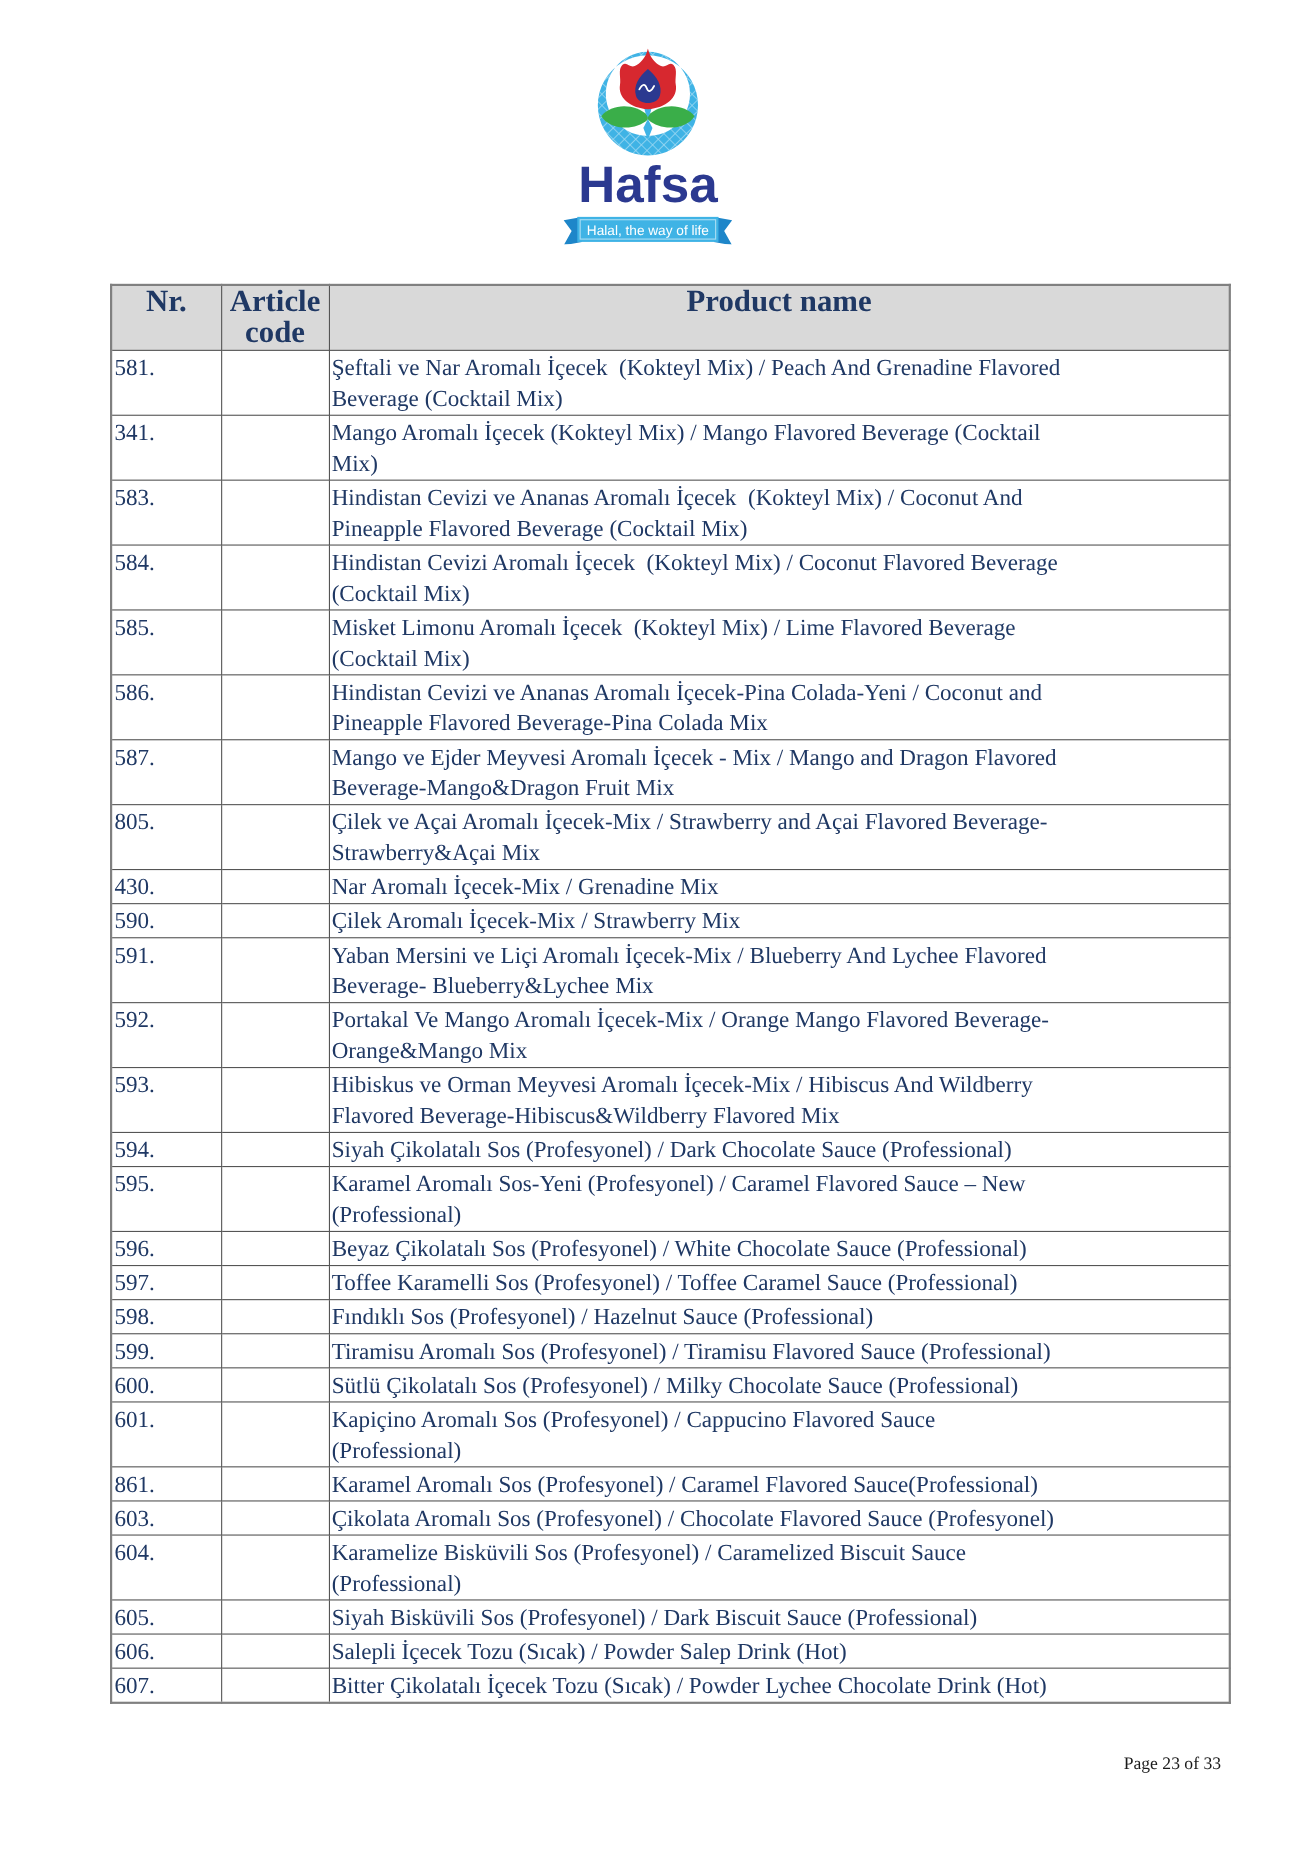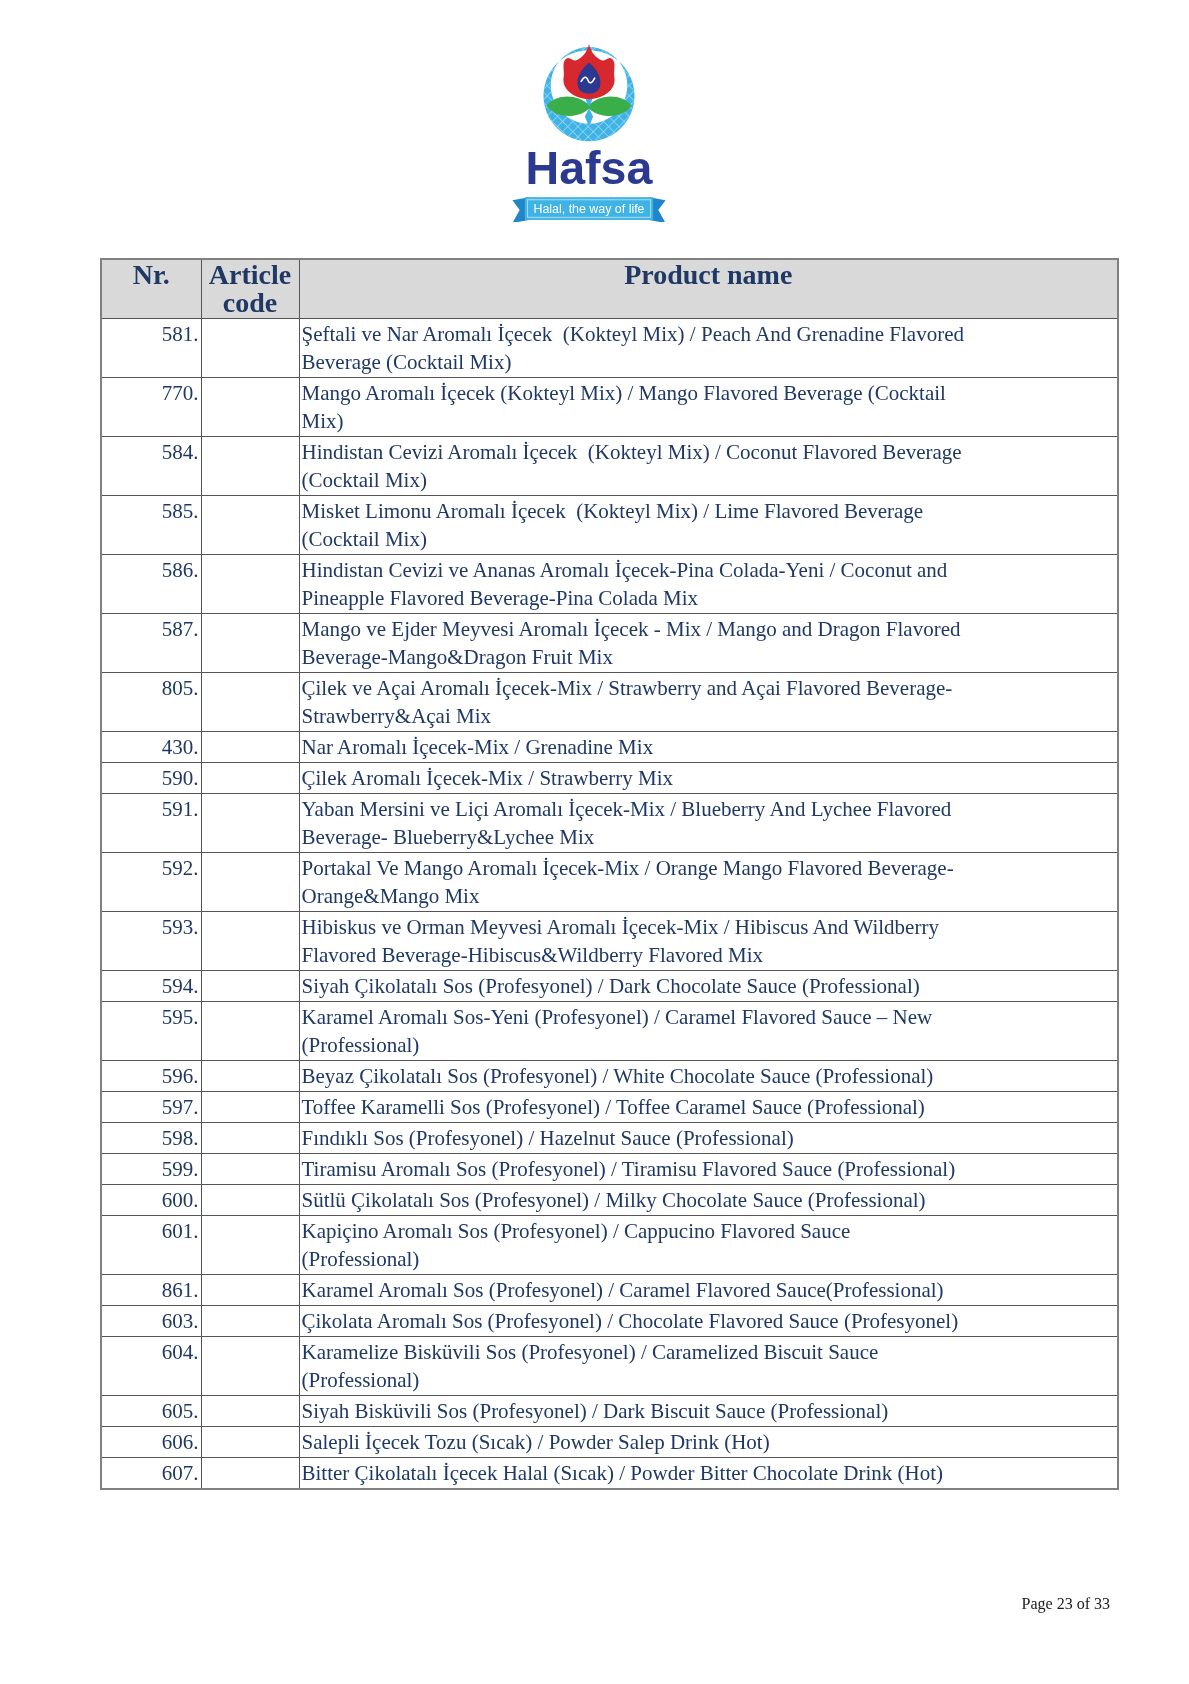--- a/index.html
+++ b/index.html
@@ -43,21 +43,21 @@
     text-align: center;
     vertical-align: top;
     padding: 1px 2px;
   }
   table.products td {
     font-size: 21px;
     line-height: 28px;
     vertical-align: top;
     padding: 1px 2px;
   }
-  td.col-nr { text-align: right; }
+  td.col-nr { text-align: left; }
   td.col-product {
     white-space: pre-wrap;
     padding-left: 10px;
     padding-right: 6px;
     margin-left: 31px;
   }
 
   
   .page-footer {
     position: absolute;
@@ -128,26 +128,32 @@
       </tr>
     </thead>
     <tbody>
         <tr>
           <td class="col-nr">581.</td>
           <td class="col-code"></td>
           <td class="col-product">Şeftali ve Nar Aromalı İçecek  (Kokteyl Mix) / Peach And Grenadine Flavored
 Beverage (Cocktail Mix)</td>
         </tr>
         <tr>
-          <td class="col-nr">770.</td>
+          <td class="col-nr">341.</td>
           <td class="col-code"></td>
           <td class="col-product">Mango Aromalı İçecek (Kokteyl Mix) / Mango Flavored Beverage (Cocktail
 Mix)</td>
         </tr>
         <tr>
+          <td class="col-nr">583.</td>
+          <td class="col-code"></td>
+          <td class="col-product">Hindistan Cevizi ve Ananas Aromalı İçecek  (Kokteyl Mix) / Coconut And
+Pineapple Flavored Beverage (Cocktail Mix)</td>
+        </tr>
+        <tr>
           <td class="col-nr">584.</td>
           <td class="col-code"></td>
           <td class="col-product">Hindistan Cevizi Aromalı İçecek  (Kokteyl Mix) / Coconut Flavored Beverage
 (Cocktail Mix)</td>
         </tr>
         <tr>
           <td class="col-nr">585.</td>
           <td class="col-code"></td>
           <td class="col-product">Misket Limonu Aromalı İçecek  (Kokteyl Mix) / Lime Flavored Beverage
 (Cocktail Mix)</td>
@@ -262,20 +268,20 @@
           <td class="col-product">Siyah Bisküvili Sos (Profesyonel) / Dark Biscuit Sauce (Professional)</td>
         </tr>
         <tr>
           <td class="col-nr">606.</td>
           <td class="col-code"></td>
           <td class="col-product">Salepli İçecek Tozu (Sıcak) / Powder Salep Drink (Hot)</td>
         </tr>
         <tr>
           <td class="col-nr">607.</td>
           <td class="col-code"></td>
-          <td class="col-product">Bitter Çikolatalı İçecek Halal (Sıcak) / Powder Bitter Chocolate Drink (Hot)</td>
+          <td class="col-product">Bitter Çikolatalı İçecek Tozu (Sıcak) / Powder Lychee Chocolate Drink (Hot)</td>
         </tr>
       </tbody>
   </table>
 
   <div class="page-footer">Page 23 of 33</div>
 
 </div>
 
 </body></html>

